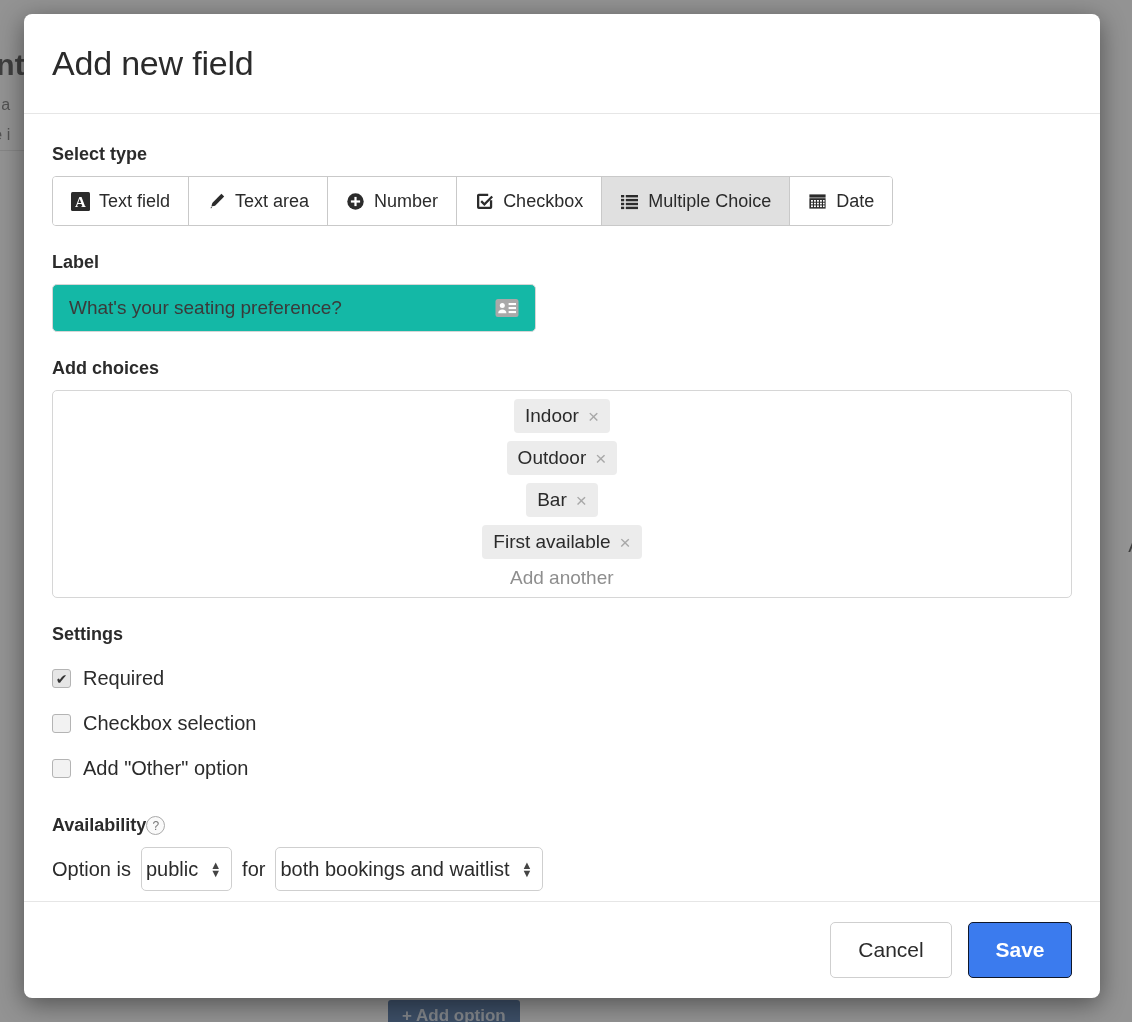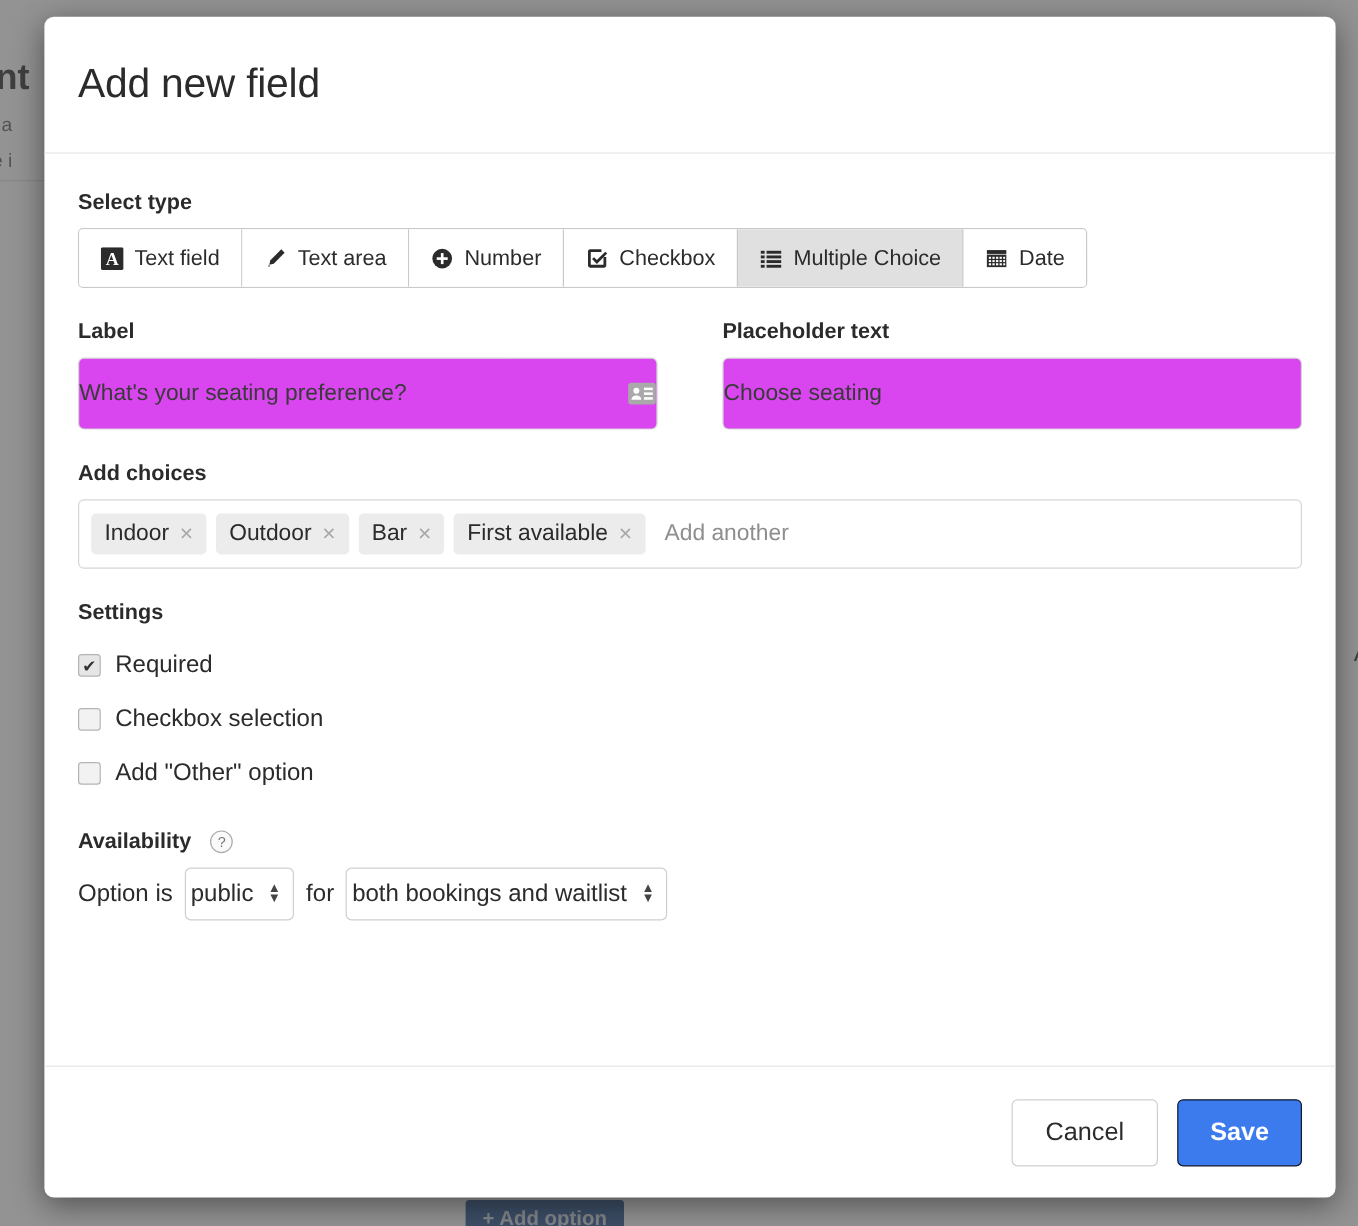--- a/index.html
+++ b/index.html
@@ -48,21 +48,21 @@
 
   
   #overlay {
     position: absolute; inset: 0;
     background: rgba(80,80,80,0.62);
   }
 
   
   #modal {
     position: absolute;
-    left: 37px; top: 14px;
+    left: 24px; top: 14px;
     width: 1076px; height: 984px;
     background: #fff;
     border-radius: 8px;
     box-shadow: 0 6px 26px rgba(0,0,0,0.45);
     display: flex; flex-direction: column;
     overflow: hidden;
   }
   .modal-header {
     height: 114px;
     display: flex; align-items: center;
@@ -83,21 +83,21 @@
     display: flex; align-items: center; justify-content: flex-end;
     padding: 0 28px;
     gap: 16px;
   }
 
   
   .section-label {
     font-size: 18px; font-weight: 700; color: #2b2b2b;
     margin-bottom: 11px;
   }
-  .section-label.with-help { display: flex; align-items: center; gap: 16px; margin-top: 17px; }
+  .section-label.with-help { display: flex; align-items: center; gap: 0; margin-top: 17px; }
 
   .help-icon {
     display: inline-flex; align-items: center; justify-content: center;
     width: 19px; height: 19px; border-radius: 50%;
     border: 1px solid #aaa; color: #777;
     font-size: 12px; font-weight: 400; line-height: 1;
     background: #fafafa; cursor: pointer;
   }
 
   
@@ -119,43 +119,44 @@
   .type-btn:last-child { border-right: none; }
   .type-btn.selected { background: #e0e0e0; text-align: right; }
   .type-btn svg { display: block; }
 
   
   .field-row { display: flex; gap: 54px; margin-bottom: 26px; }
   .field-col { width: 484px; }
 
   .text-input {
     position: relative;
-    height: 60px;
+    height: 48px;
     border: 1px solid #d6d6d6;
     border-radius: 5px;
-    background: #d946ef;
+    background: #14b8a6;
     display: flex; align-items: center;
-    padding: 0 0;
+    padding: 0 16px;
     font-size: 19px; color: #3a3a3a;
   }
   .text-input .val { flex: 1; }
   .input-trailing-icon {
     width: 24px; height: 20px; color: #9e9e9e; flex: none;
   }
 
   
   .choices-box {
     min-height: 58px;
     border: 1px solid #d6d6d6;
     border-radius: 5px;
     background: #fff;
     display: flex; align-items: center; flex-wrap: wrap;
     gap: 8px;
     padding: 8px 10px;
     margin-bottom: 26px;
+    flex-direction: column;
   }
   .chip {
     display: inline-flex; align-items: center; gap: 9px;
     background: #ececec;
     border-radius: 4px;
     padding: 6px 11px;
     font-size: 19px; color: #2b2b2b;
     cursor: default;
   }
   .chip .chip-x {
@@ -348,26 +349,20 @@
                 <rect x="0.5" y="1" width="23" height="18" rx="2.5" fill="#a9a9a9"></rect>
                 <circle cx="7.3" cy="7.6" r="2.5" fill="#fff"></circle>
                 <path d="M3.2 15.2c0-2.3 1.9-3.6 4.1-3.6s4.1 1.3 4.1 3.6z" fill="#fff"></path>
                 <rect x="13.6" y="5" width="7.4" height="2.1" fill="#fff"></rect>
                 <rect x="13.6" y="9" width="7.4" height="2.1" fill="#fff"></rect>
                 <rect x="13.6" y="13" width="7.4" height="2.1" fill="#fff"></rect>
               </svg>
           </span>
         </div>
       </div>
-      <div class="field-col">
-        <div class="section-label">Placeholder text</div>
-        <div class="text-input">
-          <span class="val">Choose seating</span>
-        </div>
-      </div>
     </div>
 
     
     <div class="section-label">Add choices</div>
     <div class="choices-box">
       <span class="chip">
         <span>Indoor</span>
         <span class="chip-x">×</span>
       </span>
       <span class="chip">

